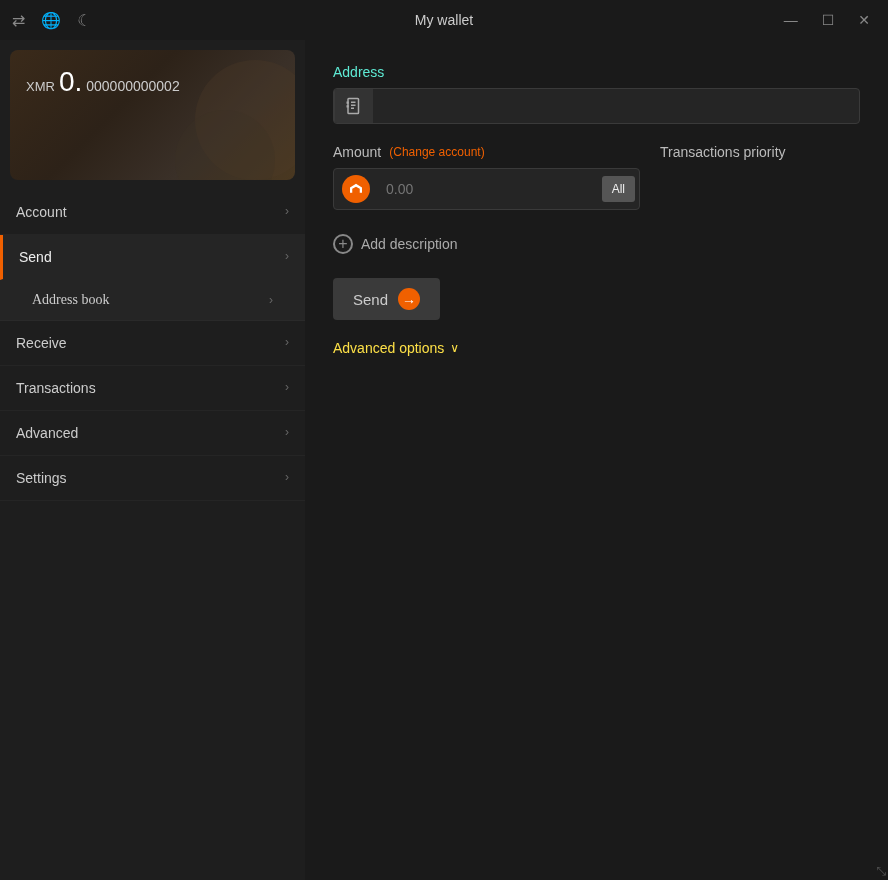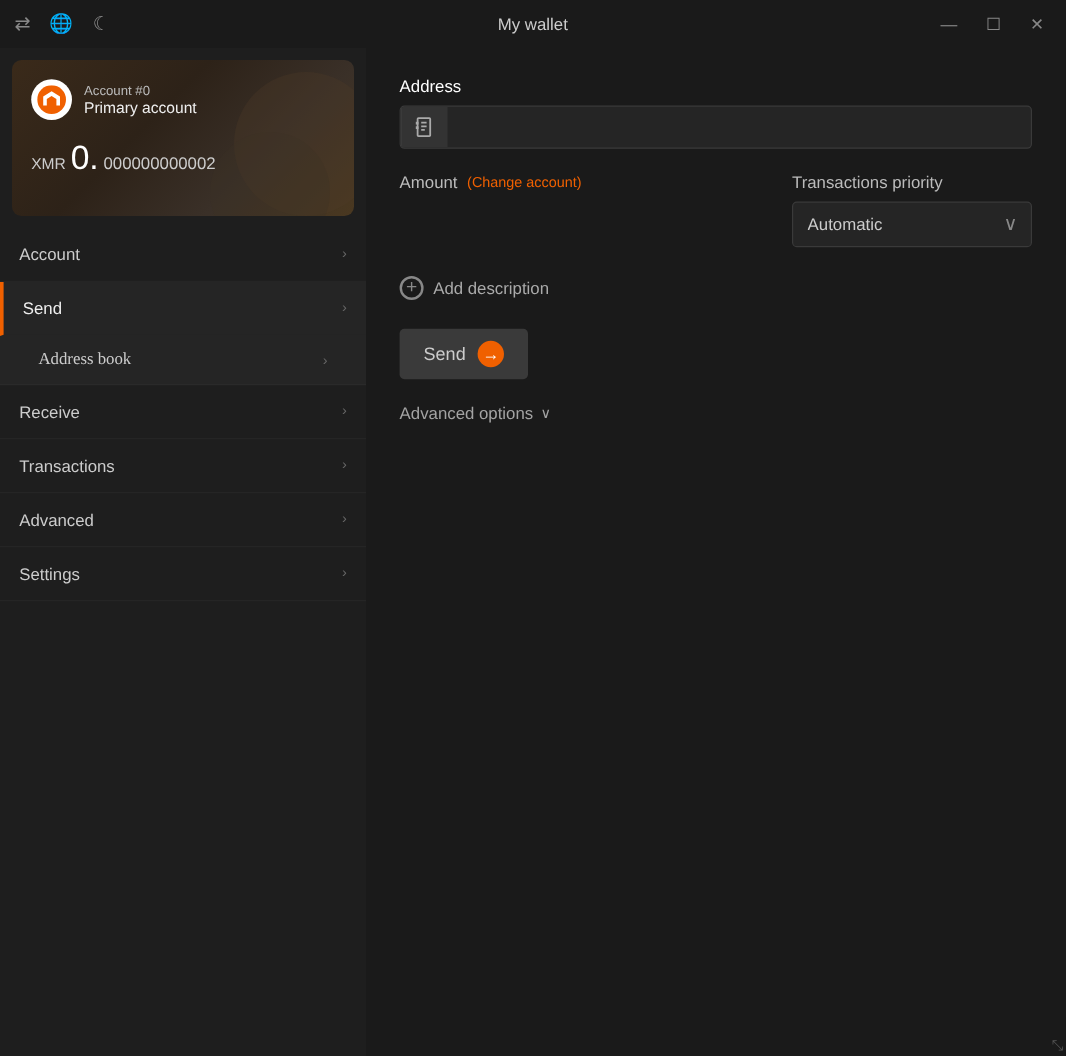--- a/index.html
+++ b/index.html
@@ -241,21 +241,21 @@
     
     .content {
       flex: 1;
       background: #1a1a1a;
       padding: 24px 28px;
       overflow-y: auto;
     }
 
     .field-label {
       font-size: 14px;
-      color: #ffffff;
+      color: #5eead4;
       margin-bottom: 8px;
     }
 
     .address-input-wrap {
       display: flex;
       align-items: center;
       background: #252525;
       border: 1px solid #3a3a3a;
       border-radius: 4px;
       margin-bottom: 20px;
@@ -432,21 +432,21 @@
       justify-content: center;
       color: #fff;
       font-size: 14px;
     }
 
     .advanced-options-row {
       display: flex;
       align-items: center;
       gap: 6px;
       cursor: pointer;
-      color: #a3a3a3;
+      color: #fde047;
       font-size: 14px;
     }
 
     
     .resize-handle {
       position: absolute;
       right: 2px;
       bottom: 2px;
       color: #555;
       font-size: 12px;
@@ -468,32 +468,20 @@
     <span class="title-btn">☐</span>
     <span class="title-btn close">✕</span>
   </div>
 </div>
 
 <div class="main-layout">
 
   <div class="sidebar">
 
     <div class="account-card">
-      <div class="account-header">
-        <div class="monero-logo">
-          <svg viewBox="0 0 24 24" fill="none">
-            <circle cx="12" cy="12" r="12" fill="#f06000"></circle>
-            <path d="M5 17V9.5L12 5l7 4.5V17h-3v-5.5L12 9l-4 2.5V17H5z" fill="#fff"></path>
-          </svg>
-        </div>
-        <div class="account-info">
-          <span class="account-number">Account #0</span>
-          <span class="account-name">Primary account</span>
-        </div>
-      </div>
       <div class="account-balance">
         <span class="balance-currency">XMR</span>
         <span class="balance-large">0.</span>
         <span class="balance-small">000000000002</span>
       </div>
     </div>
 
     <div class="nav-item">
       <span class="nav-item-label">Account</span>
       <span class="nav-chevron">›</span>
@@ -546,32 +534,32 @@
         </svg>
       </button>
     </div>
 
     <div class="row-two-col">
       <div class="col-left">
         <div class="amount-label-row">
           <span class="amount-label">Amount</span>
           <span class="change-account">(Change account)</span>
         </div>
+        <div class="amount-input-wrap">
+          <div class="monero-icon-small">
+            <svg viewBox="0 0 24 24" fill="none">
+              <path d="M4 17V10L12 5l8 5v7h-3v-5.5L12 9l-5 2.5V17H4z" fill="#fff"></path>
+            </svg>
+          </div>
+          <input class="amount-input" type="text" placeholder="0.00" style="">
+          <button class="all-btn">All</button>
+        </div>
       </div>
       <div class="col-right">
         <div class="priority-label">Transactions priority</div>
-        <div class="priority-select-wrap">
-          <select class="priority-select">
-            <option value="automatic">Automatic</option>
-            <option value="slow">Slow</option>
-            <option value="normal">Normal</option>
-            <option value="fast">Fast</option>
-            <option value="fastest">Fastest</option>
-          </select>
-        </div>
       </div>
     </div>
 
     <div class="add-description">
       <div class="plus-circle">+</div>
       <span>Add description</span>
     </div>
 
     <button class="send-btn">
       <span>Send</span>

